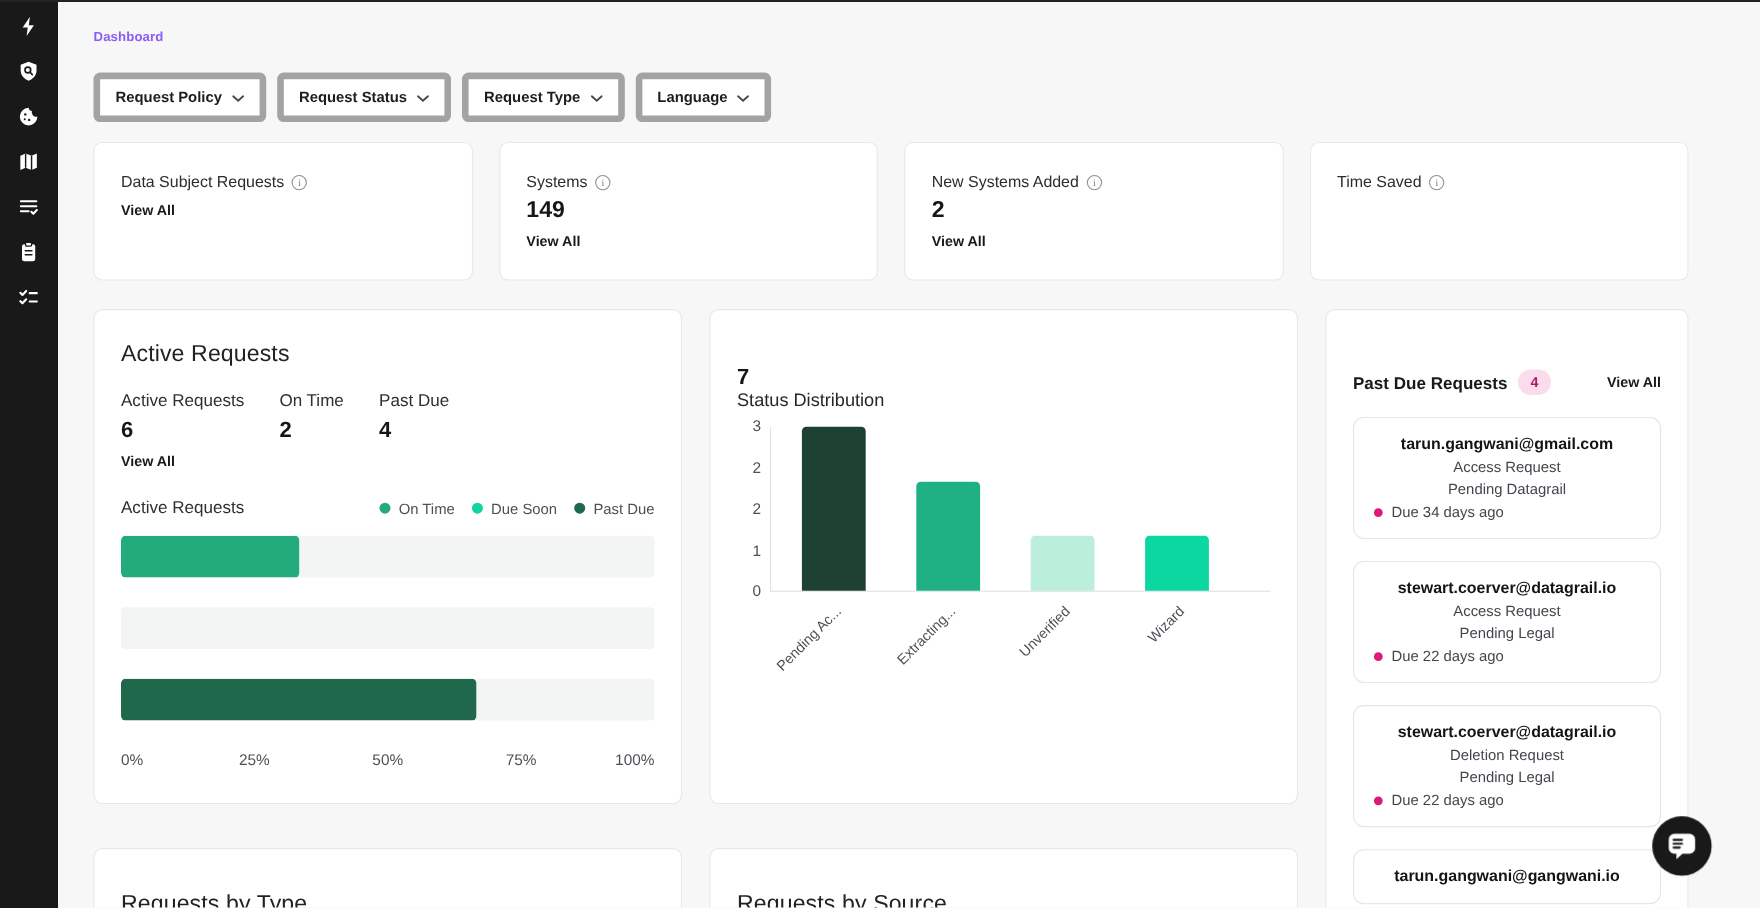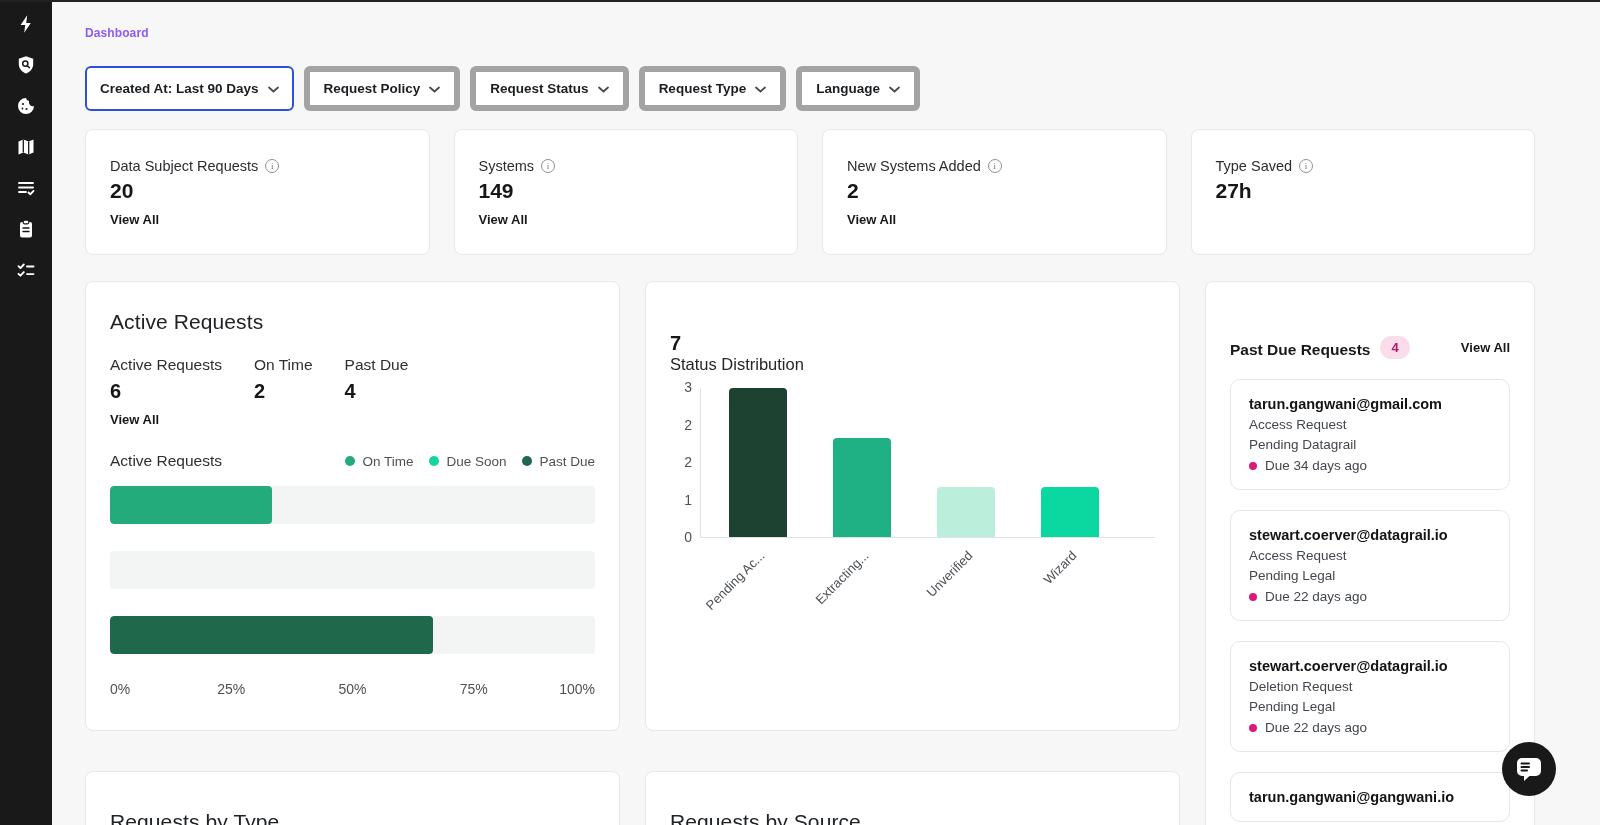--- a/index.html
+++ b/index.html
@@ -94,21 +94,21 @@
   .v-labels { position:relative; height:95px; margin-left:30px; }
   .v-labels span { position:absolute; top:10px; width:130px; text-align:right;
     font-size:13px; color:#4d5156; transform:rotate(-45deg); transform-origin:100% 0; white-space:nowrap; }
 
   
   .tasks-panel { padding:28px 24px; min-height:620px; }
   .tasks-section { display:flex; align-items:center; justify-content:space-between; margin-top:26px; }
   .tasks-section-left { display:flex; align-items:flex-end; gap:10px; }
   .tasks-section-label { font-size:15.5px; font-weight:700; color:#17191b; }
   .badge { font-size:13px; font-weight:700; padding:4px 11px; border-radius:12px; cursor:default; }
-  .task-card { border:1px solid #e4e6e8; border-radius:10px; padding:16px 18px; margin-top:20px; cursor:pointer; background:#fff; }
+  .task-card { border:1px solid #e4e6e8; border-radius:10px; padding:16px 18px; margin-top:20px; cursor:pointer; background:#fff;text-align:center; }
   .task-email { font-size:14.5px; font-weight:700; color:#121416; }
   .task-line { font-size:13.5px; color:#42474d; margin-top:5px; }
   .task-due { display:flex; align-items:center; gap:8px; font-size:13.5px; color:#42474d; margin-top:6px; }
   .due-dot { width:8px; height:8px; border-radius:50%; flex:none; }
 
   
   .bottom-card { padding:38px 24px 24px; height:130px; }
 
   
   .chat-fab { position:fixed; right:44px; bottom:29px; width:54px; height:54px; border-radius:50%;
@@ -174,26 +174,20 @@
         </g>
       </svg>
   </div>
 </nav>
 
 <div class="main">
 
   <h1 class="page-title">Dashboard</h1>
 
   <div class="filters">
-    <button class="filter-btn active">
-      <span>Created At: Last 90 Days</span>
-      <span class="chev"><svg width="11" height="7" viewBox="0 0 11 7">
-            <polyline points="1,1.5 5.5,5.5 10,1.5" fill="none" stroke="#44484c" stroke-width="1.7" stroke-linecap="round"></polyline>
-          </svg></span>
-    </button>
     <button class="filter-btn">
       <span>Request Policy</span>
       <span class="chev"><svg width="11" height="7" viewBox="0 0 11 7">
             <polyline points="1,1.5 5.5,5.5 10,1.5" fill="none" stroke="#44484c" stroke-width="1.7" stroke-linecap="round"></polyline>
           </svg></span>
     </button>
     <button class="filter-btn">
       <span>Request Status</span>
       <span class="chev"><svg width="11" height="7" viewBox="0 0 11 7">
             <polyline points="1,1.5 5.5,5.5 10,1.5" fill="none" stroke="#44484c" stroke-width="1.7" stroke-linecap="round"></polyline>
@@ -212,45 +206,43 @@
           </svg></span>
     </button>
   </div>
 
   <div class="stat-row">
     <div class="card stat-card">
       <div class="stat-label">
           <span>Data Subject Requests</span>
           <span class="info"></span>
         </div>
-      <div class="stat-value">20</div>
       <a class="view-all">View All</a>
     </div>
     <div class="card stat-card">
       <div class="stat-label">
           <span>Systems</span>
           <span class="info"></span>
         </div>
       <div class="stat-value">149</div>
       <a class="view-all">View All</a>
     </div>
     <div class="card stat-card">
       <div class="stat-label">
           <span>New Systems Added</span>
           <span class="info"></span>
         </div>
       <div class="stat-value">2</div>
       <a class="view-all">View All</a>
     </div>
     <div class="card stat-card">
       <div class="stat-label">
-          <span>Type Saved</span>
+          <span>Time Saved</span>
           <span class="info"></span>
         </div>
-      <div class="stat-value">27h</div>
     </div>
   </div>
 
   <div class="columns">
 
     <div class="col-a">
       <div class="card big-card">
         <div class="card-title">Active Requests</div>
         <div class="mini-stats">
           <div class="mini-stat">

